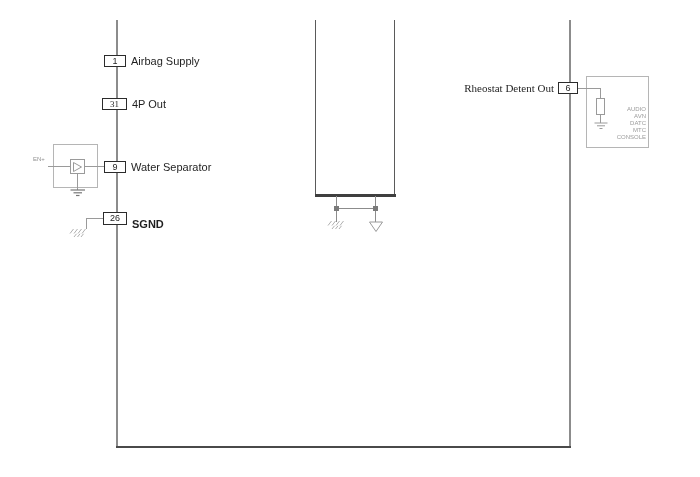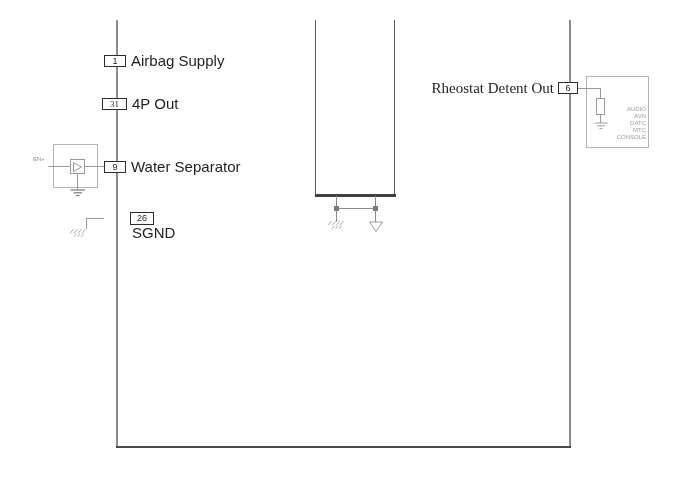--- a/index.html
+++ b/index.html
@@ -10,21 +10,21 @@
   .abs{position:absolute;}
   .wire{position:absolute;background:#8c8c8c;}
   .wire-dark{position:absolute;background:#4a4a4a;}
   .wire-fine{position:absolute;background:#9a9a9a;}
   .pin-box{
     position:absolute;box-sizing:border-box;background:#ffffff;
     border:1px solid #2b2b2b;color:#1f1f1f;
     font-size:9px;line-height:10px;text-align:center;
   }
   .pin-label{
-    position:absolute;color:#1f1f1f;font-size:15px;line-height:12px;white-space:nowrap;
+    position:absolute;color:#1f1f1f;font-size:11px;line-height:12px;white-space:nowrap;
   }
   .comp-box{
     position:absolute;box-sizing:border-box;border:1px solid #b5b5b5;background:transparent;
   }
   .tiny-gray{
     position:absolute;color:#8f8f8f;font-size:6px;line-height:7px;white-space:nowrap;
   }
   .module-text{
     position:absolute;color:#9a9a9a;font-size:6px;line-height:7px;text-align:right;
   }
@@ -110,22 +110,22 @@
         <line x1="5" y1="5.5" x2="8.5" y2="1"></line>
         <line x1="9" y1="5.5" x2="12.5" y2="1"></line>
         <line x1="13" y1="5.5" x2="16.5" y2="1"></line>
         <line x1="5" y1="9" x2="7.5" y2="5.8"></line>
         <line x1="8.5" y1="9" x2="11" y2="5.8"></line>
         <line x1="12" y1="9" x2="14.5" y2="5.8"></line>
       </g>
     </svg>
   </div>
 
-  <div class="pin-box" style="left:103px;top:212px;width:24px;height:13px;line-height:11px;margin-left:27px;">26</div>
-  <div class="pin-label" style="left:132px;top:227px;">SGND</div>
+  <div class="pin-box" style="left:103px;top:212px;width:24px;height:13px;line-height:11px;">26</div>
+  <div class="pin-label" style="left:132px;top:218px;font-weight:bold;">SGND</div>
 
   <div class="pin-label" style="left:430px;top:82px;width:124px;text-align:right;font-family:Liberation Serif, serif;">Rheostat Detent Out</div>
   <div class="pin-box" style="left:558px;top:82px;width:20px;height:12px;">6</div>
 
   <div class="comp-box" style="left:586px;top:76px;width:63px;height:72px;"></div>
   <div class="wire-fine" style="left:578px;top:87.5px;width:23px;height:1px;"></div>
   <div class="wire-fine" style="left:600px;top:88px;width:1px;height:10px;"></div>
   <div class="comp-box white-fill" style="left:596px;top:98px;width:9px;height:17px;border-color:#9a9a9a;background:#fff;"></div>
   <div class="wire-fine" style="left:600px;top:115px;width:1px;height:8px;"></div>
   <div class="abs" style="left:594px;top:122px;">

